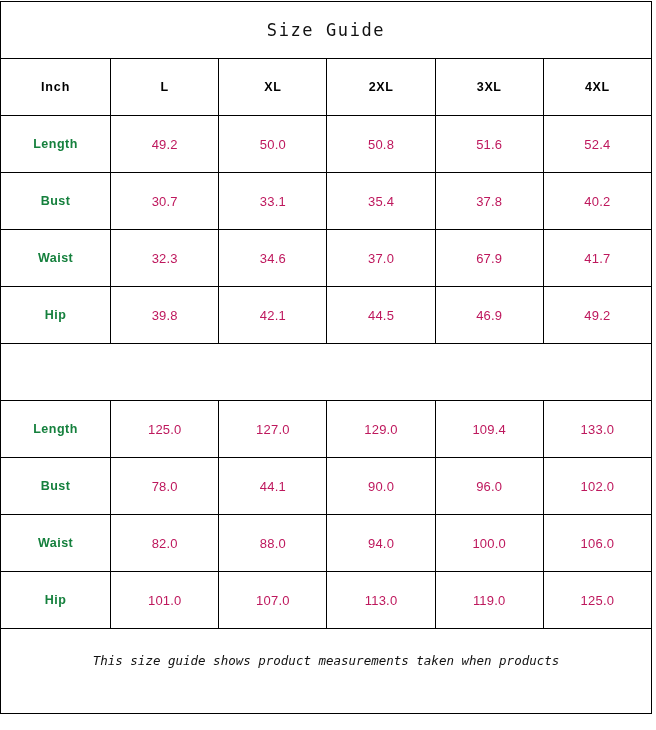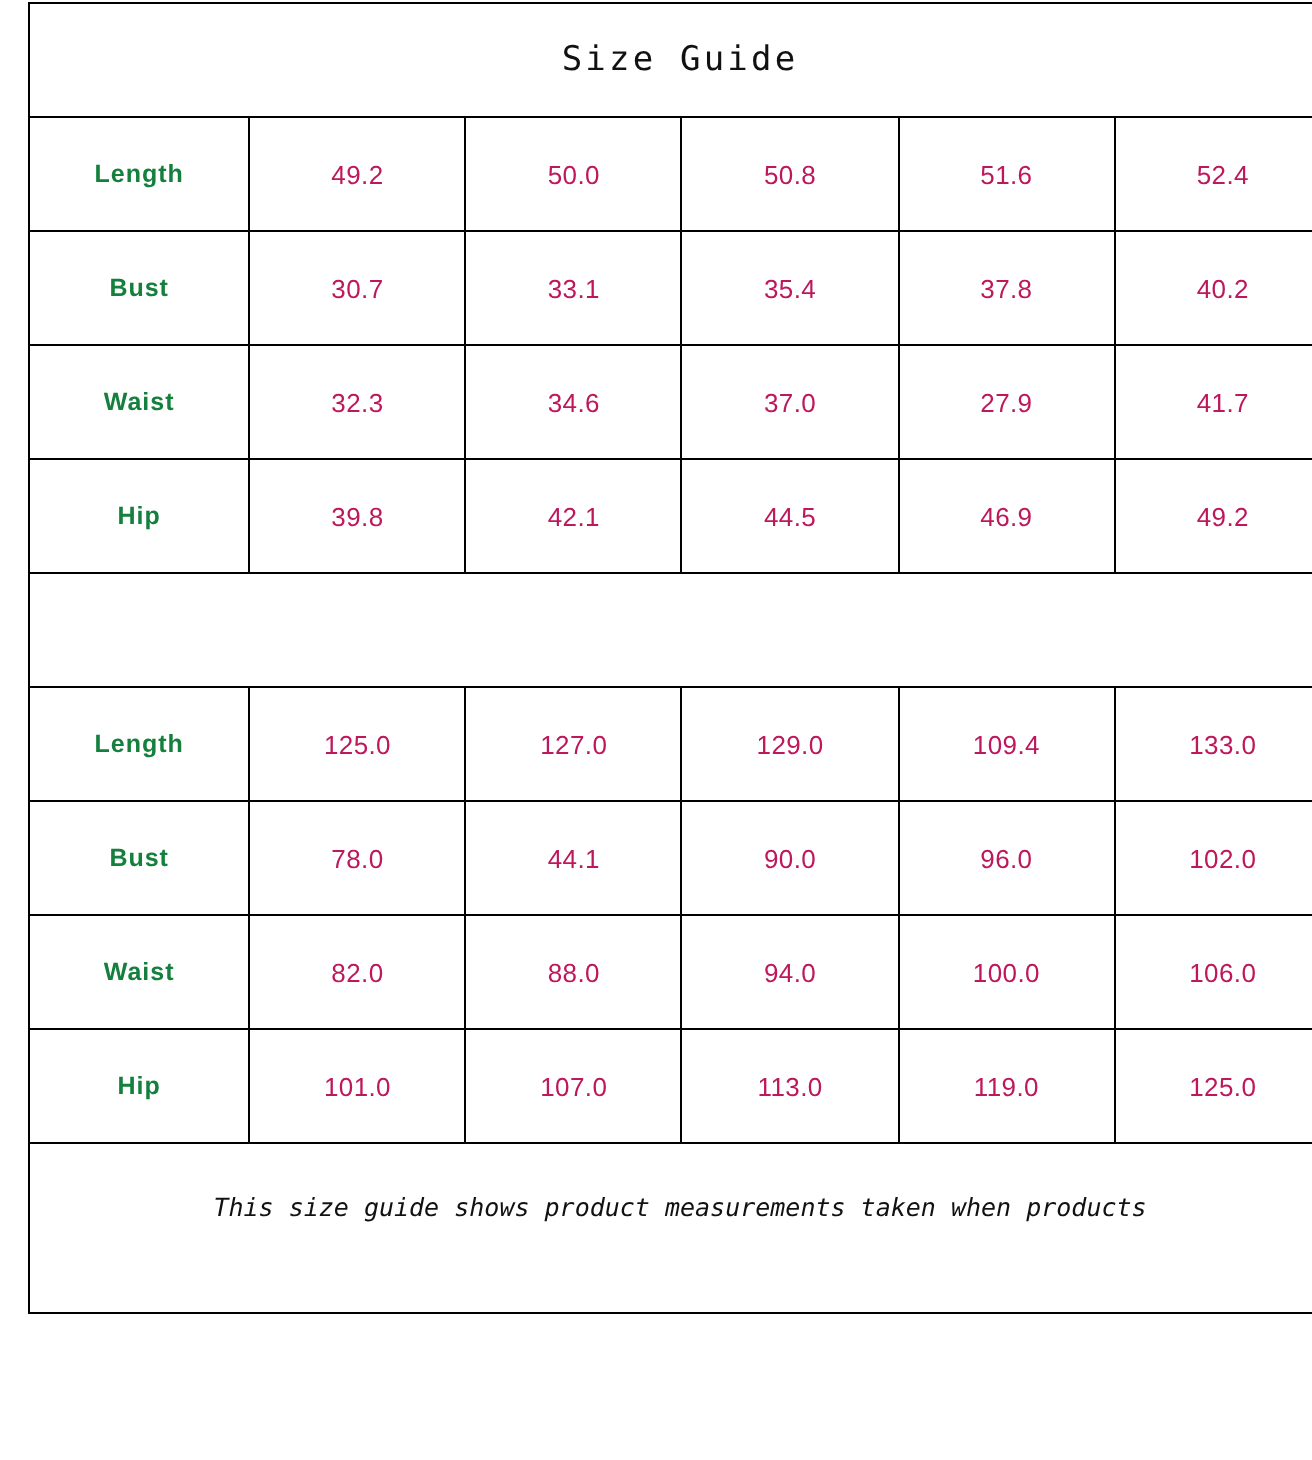--- a/index.html
+++ b/index.html
@@ -14,21 +14,21 @@
     overflow: hidden;
     font-family: "Liberation Sans", sans-serif;
     color: #000000;
     -webkit-font-smoothing: none;
   }
 
   .size-guide-wrap {
     width: 656px;
     height: 730px;
     box-sizing: border-box;
-    padding: 1px 3px 1px 14px;
+    padding: 1px 3px 1px 0;
     background: #ffffff;
   }
 
   table.size-guide {
     width: 652px;
     border-collapse: collapse;
     table-layout: fixed;
     background: #ffffff;
   }
 
@@ -123,20 +123,28 @@
       <col class="c-size">
     </colgroup>
     <tbody>
 
       <tr>
         <td class="title-cell" colspan="6">
           <span class="title-text">Size Guide</span>
         </td>
       </tr>
 
+      <tr>
+        <td class="hdr-cell unit">Inch</td>
+        <td class="hdr-cell">L</td>
+        <td class="hdr-cell">XL</td>
+        <td class="hdr-cell">2XL</td>
+        <td class="hdr-cell">3XL</td>
+        <td class="hdr-cell">4XL</td>
+      </tr>
 
       <tr>
         <td class="row-label">Length</td>
         <td class="val-cell">49.2</td>
         <td class="val-cell">50.0</td>
         <td class="val-cell">50.8</td>
         <td class="val-cell">51.6</td>
         <td class="val-cell">52.4</td>
       </tr>
 
@@ -147,21 +155,21 @@
         <td class="val-cell">35.4</td>
         <td class="val-cell">37.8</td>
         <td class="val-cell">40.2</td>
       </tr>
 
       <tr>
         <td class="row-label">Waist</td>
         <td class="val-cell">32.3</td>
         <td class="val-cell">34.6</td>
         <td class="val-cell">37.0</td>
-        <td class="val-cell">27.9</td>
+        <td class="val-cell">67.9</td>
         <td class="val-cell">41.7</td>
       </tr>
 
       <tr>
         <td class="row-label">Hip</td>
         <td class="val-cell">39.8</td>
         <td class="val-cell">42.1</td>
         <td class="val-cell">44.5</td>
         <td class="val-cell">46.9</td>
         <td class="val-cell">49.2</td>

